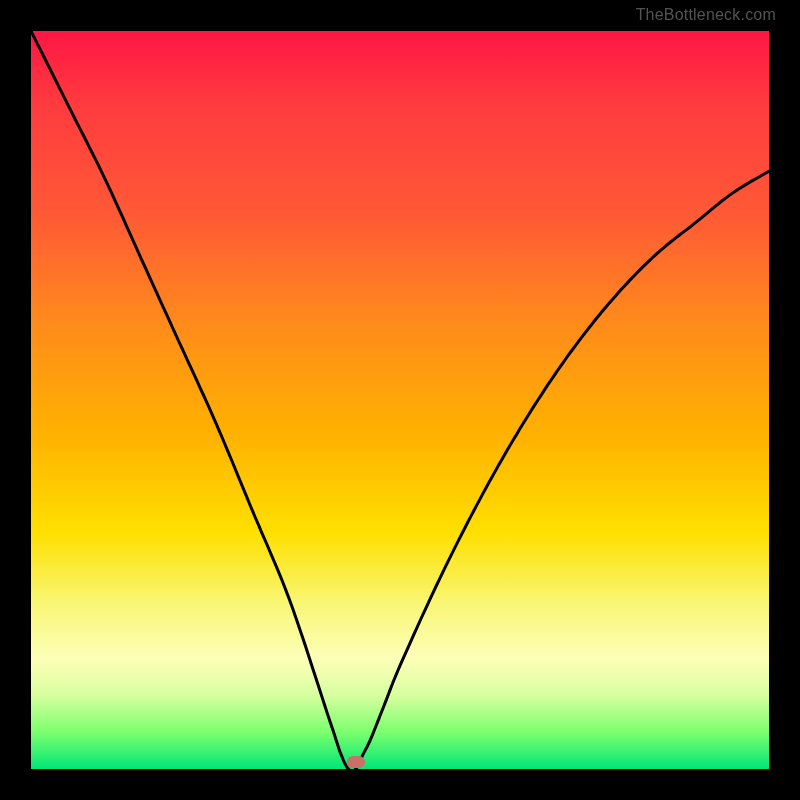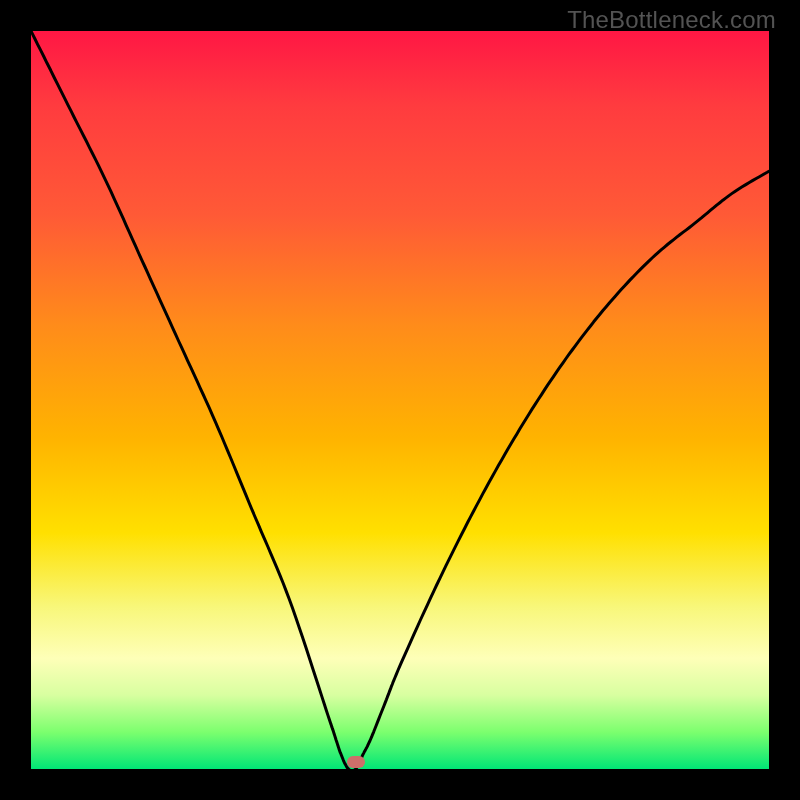--- a/index.html
+++ b/index.html
@@ -43,21 +43,21 @@
     left: 0;
     top: 0;
     width: 738px;
     height: 738px;
   }
   .watermark {
     position: absolute;
     top: 6px;
     right: 24px;
     font-family: Arial, Helvetica, sans-serif;
-    font-size: 24px;
+    font-size: 16px;
     color: #535353;
     letter-spacing: 0.2px;
     user-select: none;
   }
   .marker {
     position: absolute;
     width: 18px;
     height: 12px;
     border-radius: 6px;
     background: #cc6f6a;

